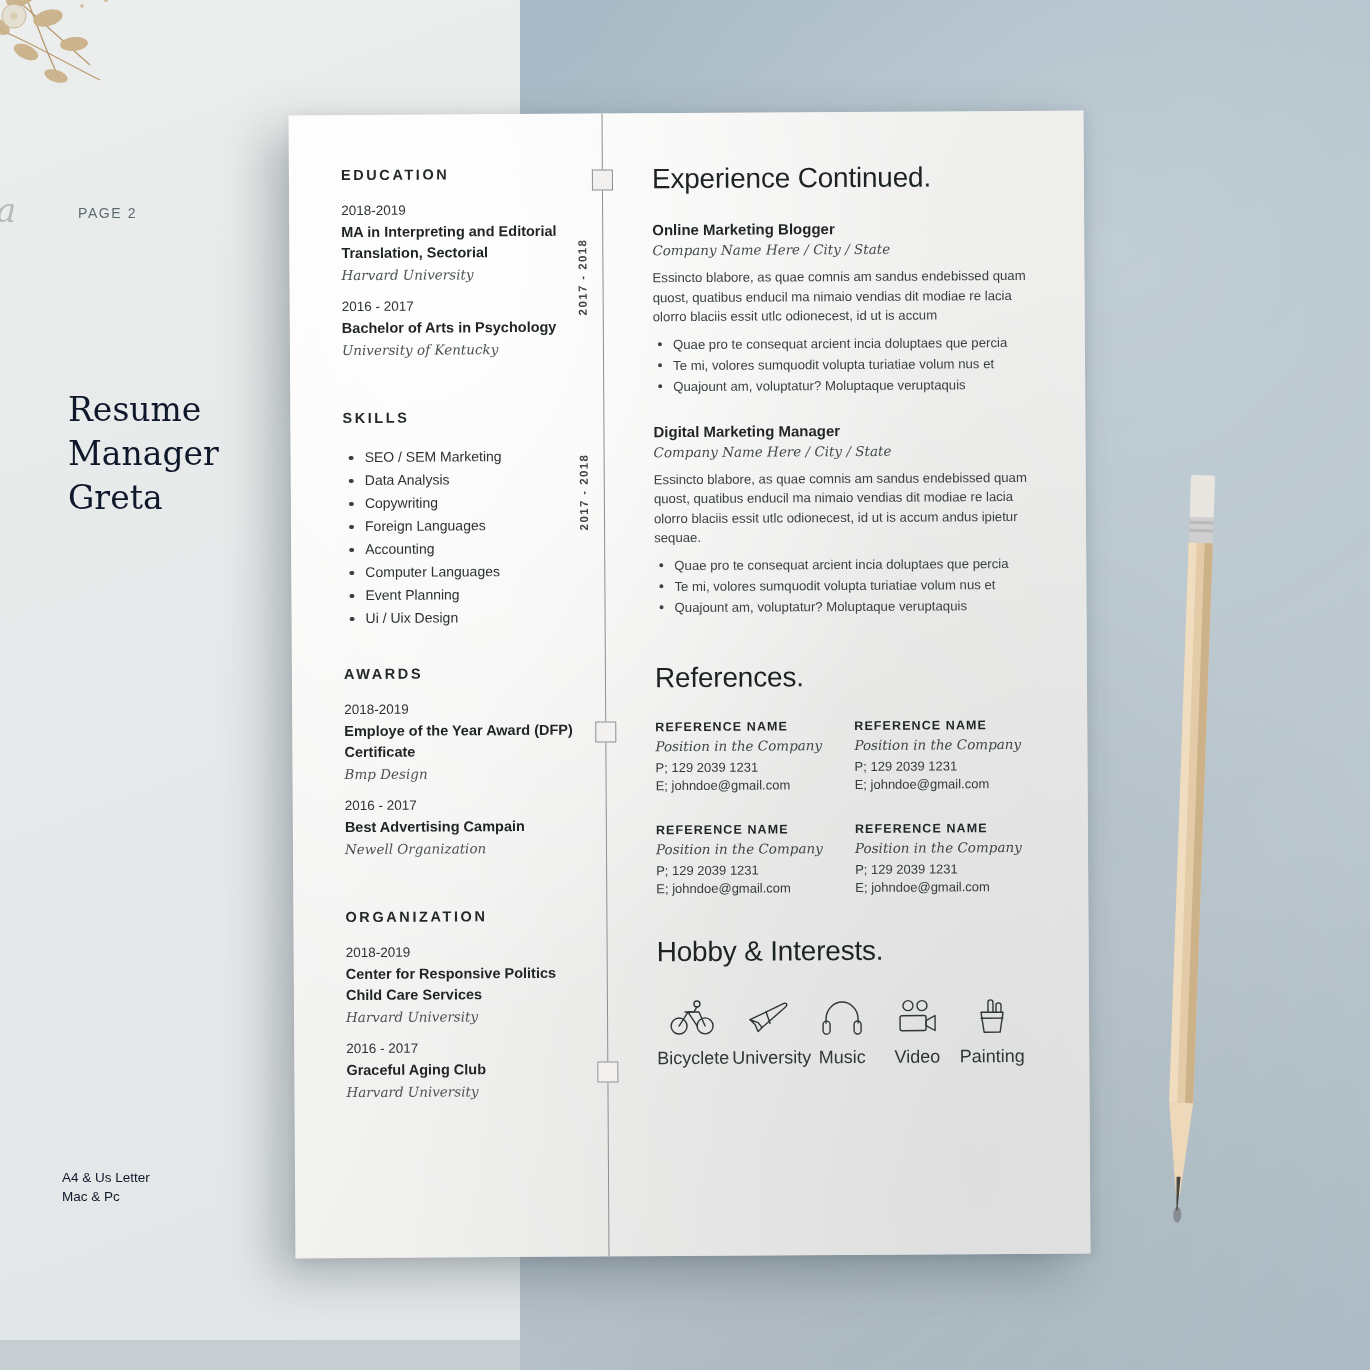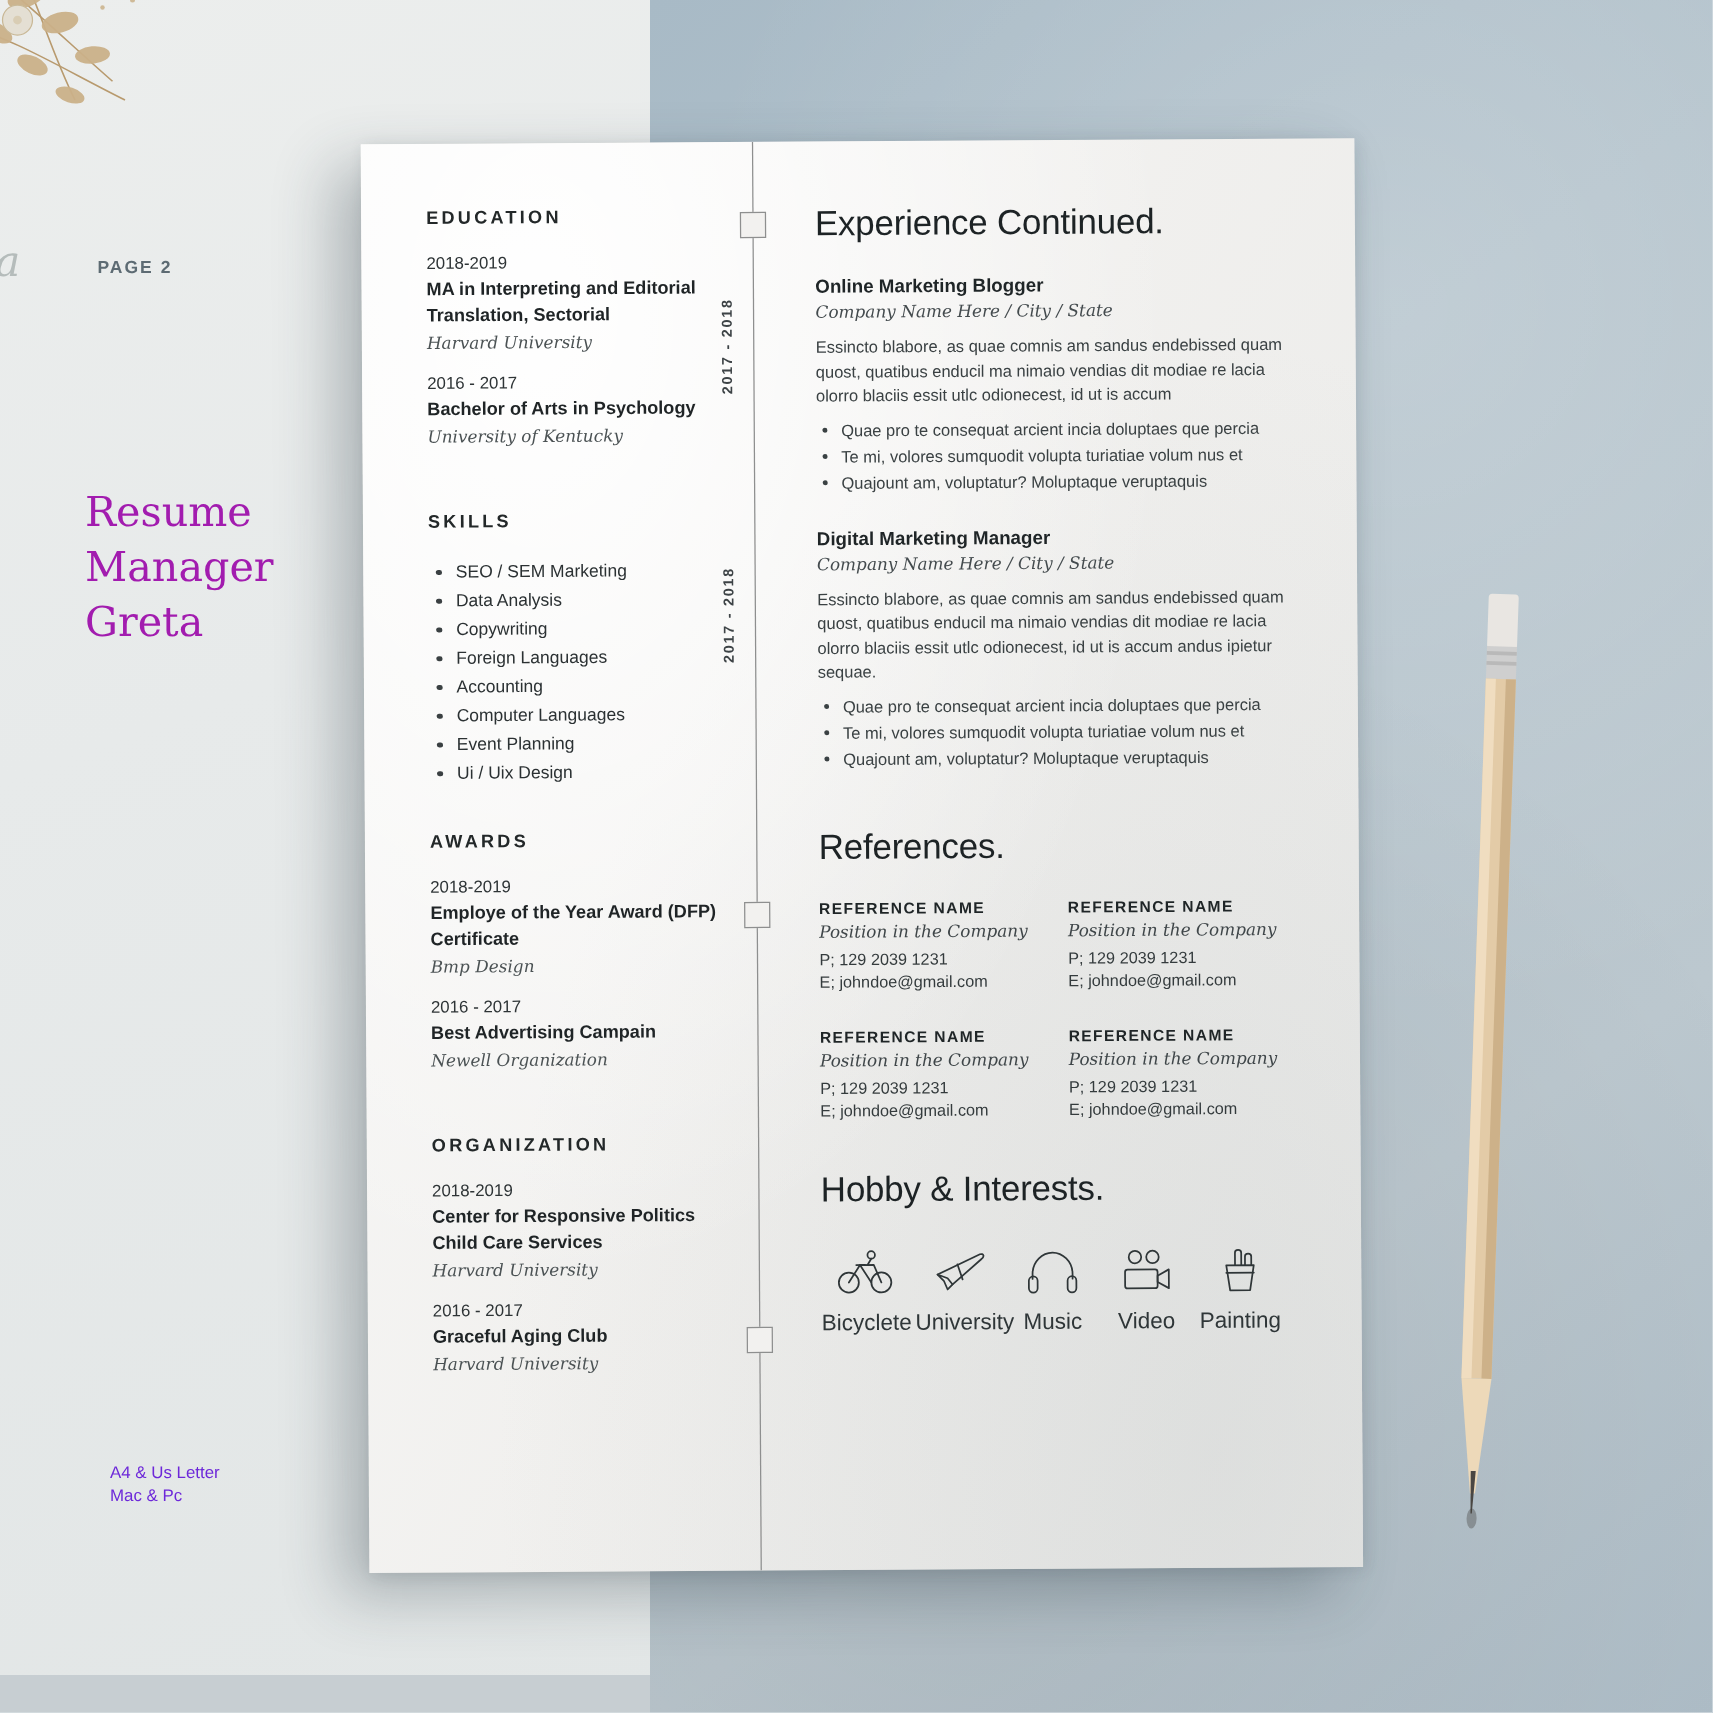--- a/index.html
+++ b/index.html
@@ -34,35 +34,35 @@
     position: absolute; left: 0; bottom: 0; width: 520px; height: 30px;
     background: #c7ced2;
   }
 
   
   .floral { position: absolute; left: -30px; top: -40px; width: 270px; height: 230px; }
 
   
   .page-num {
     position: absolute; left: 78px; top: 205px;
-    font-size: 14px; letter-spacing: 1.6px; color: #5d6b73; font-weight: 700;
+    font-size: 14px; letter-spacing: 1.6px; color: #5d6b73; font-weight: 400;
   }
   .script-a {
     position: absolute; left: -4px; top: 190px;
     font-family: "DejaVu Serif", serif; font-style: italic;
     font-size: 34px; color: #b5bcbb;
   }
   .promo-title {
     position: absolute; left: 68px; top: 388px;
     font-family: "DejaVu Serif", serif;
-    font-size: 33px; line-height: 44px; color: #a21caf; font-weight: 400;
+    font-size: 33px; line-height: 44px; color: #0f172a; font-weight: 400;
   }
   .promo-foot {
-    position: absolute; left: 88px; top: 1168px;
-    font-size: 13.5px; line-height: 19px; color: #6d28d9;
+    position: absolute; left: 62px; top: 1168px;
+    font-size: 13.5px; line-height: 19px; color: #0f172a;
   }
 
   
   .pencil { position: absolute; right: 150px; top: 455px; width: 60px; height: 790px; }
 
   
   .sheet {
     position: absolute; left: 292px; top: 113px;
     width: 795px; height: 1143px;
     background: #f2f1ef;

